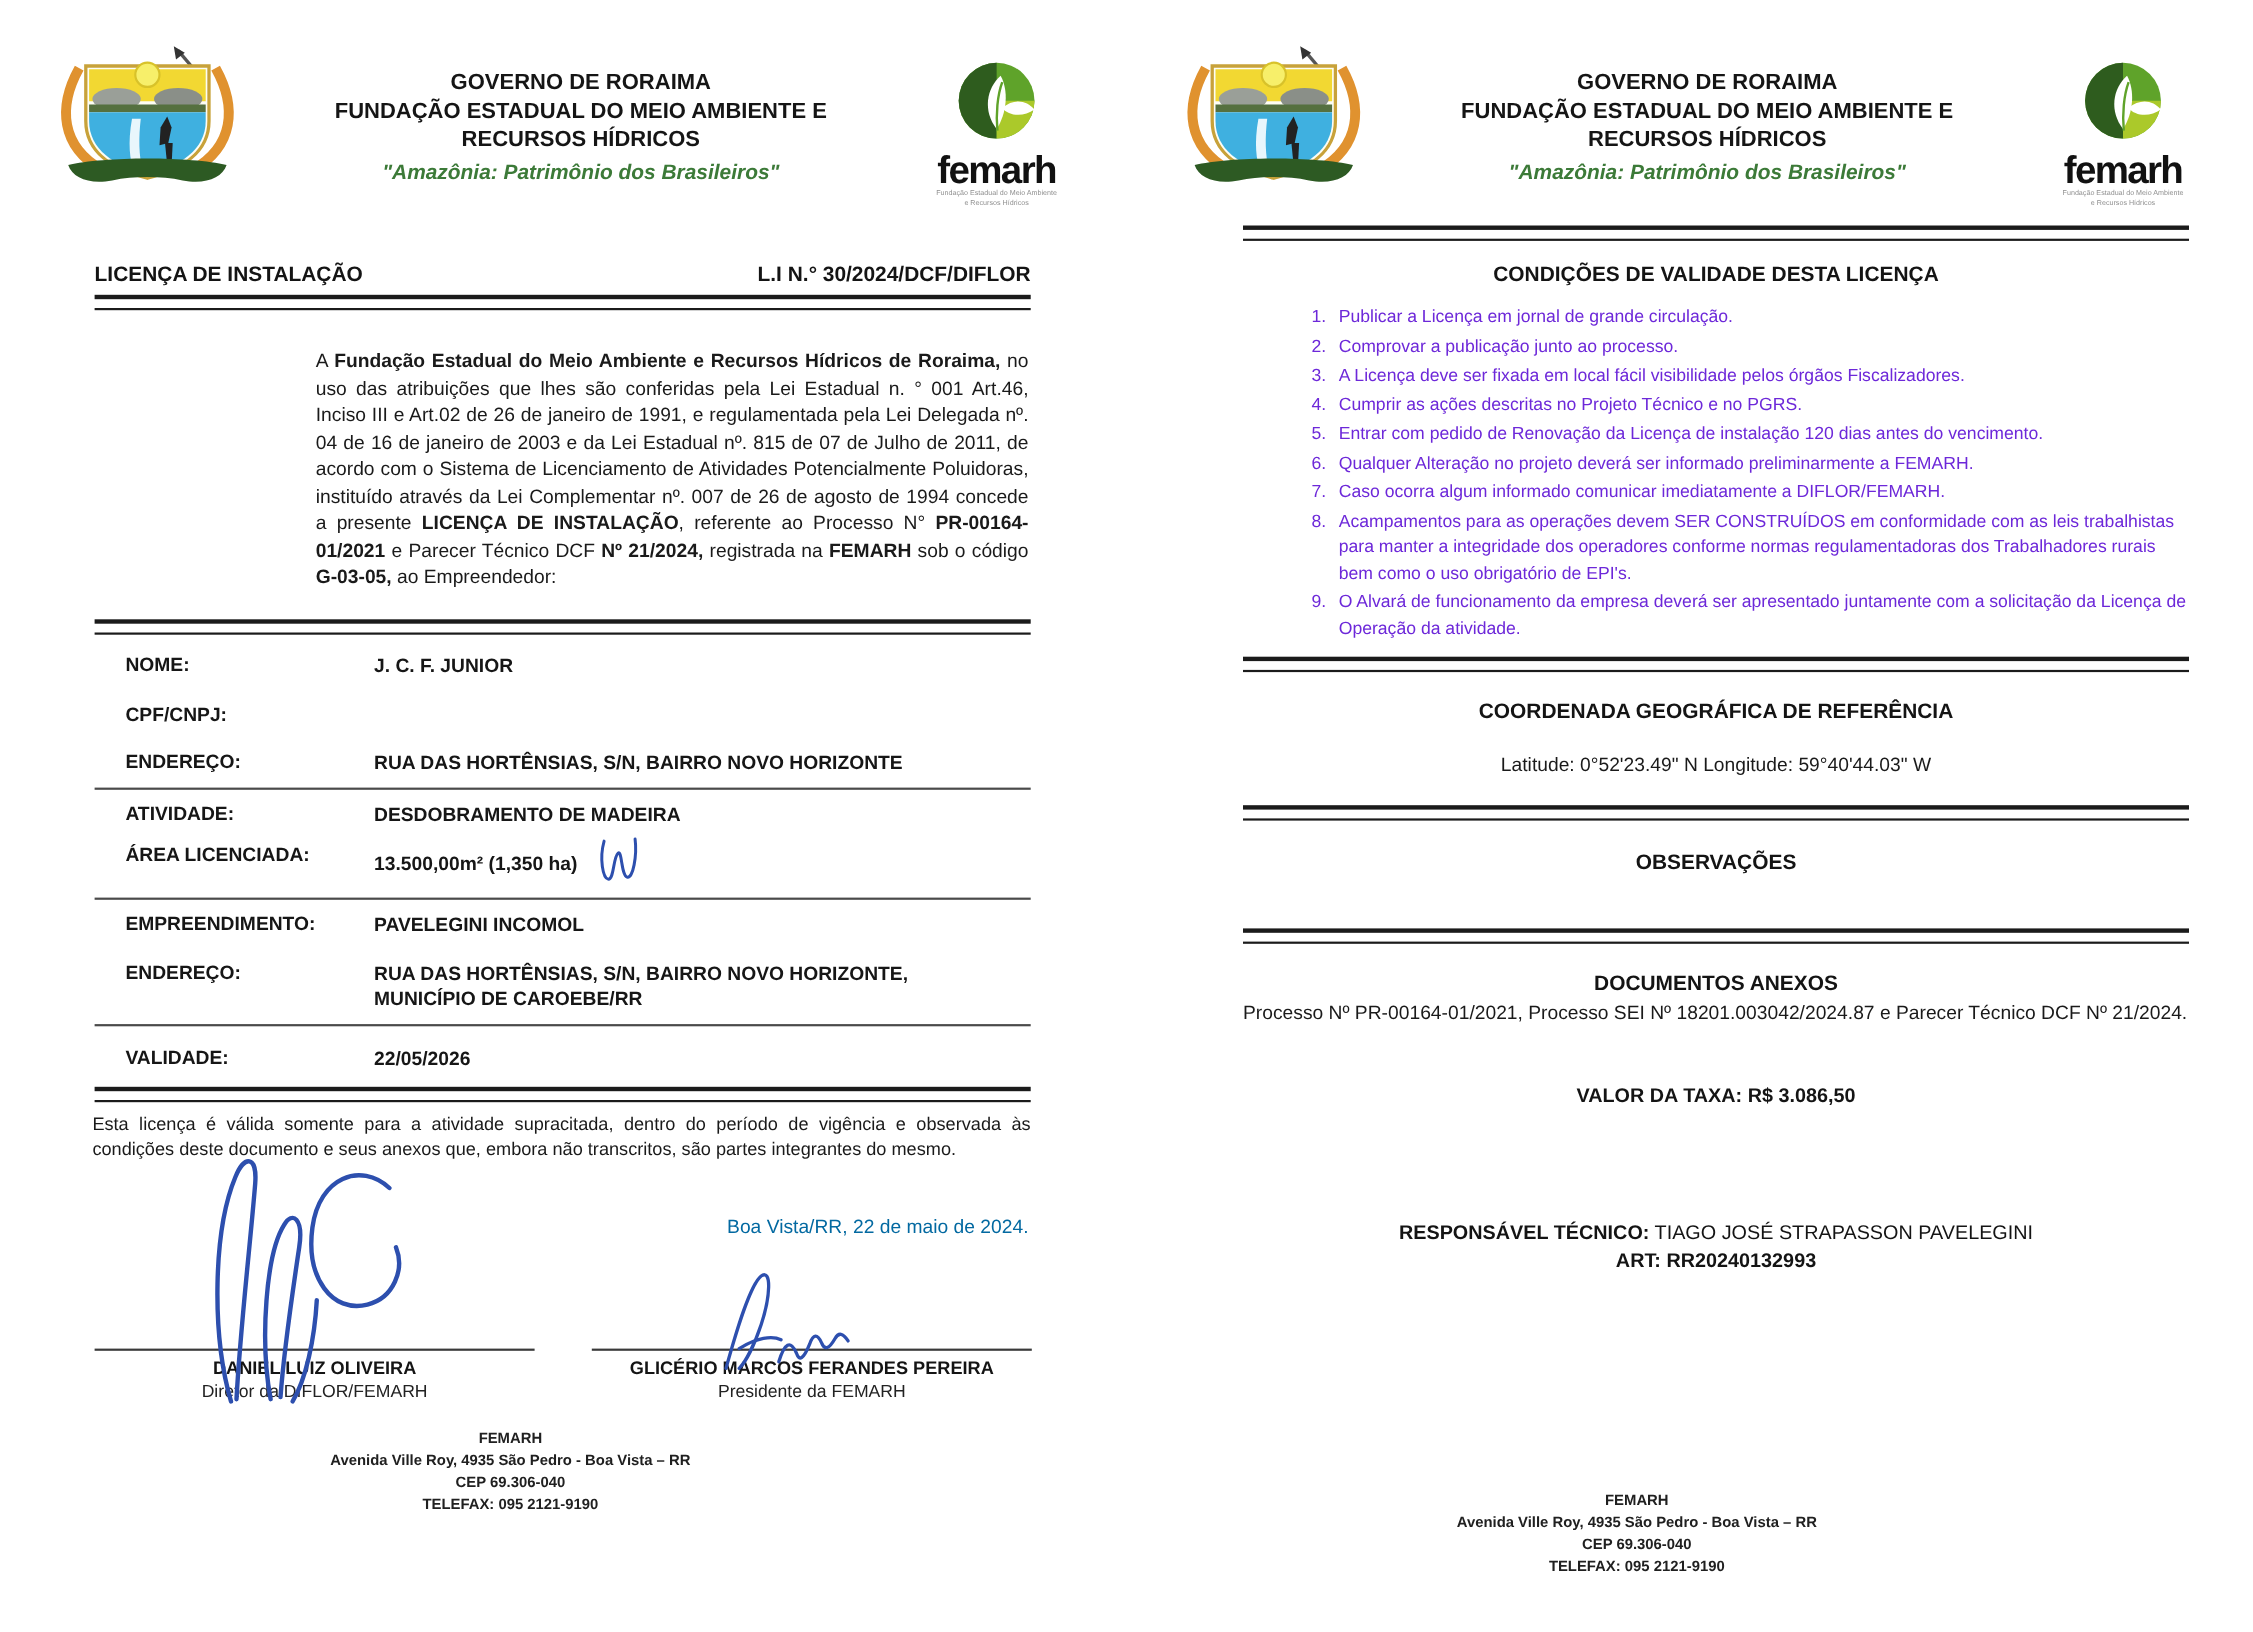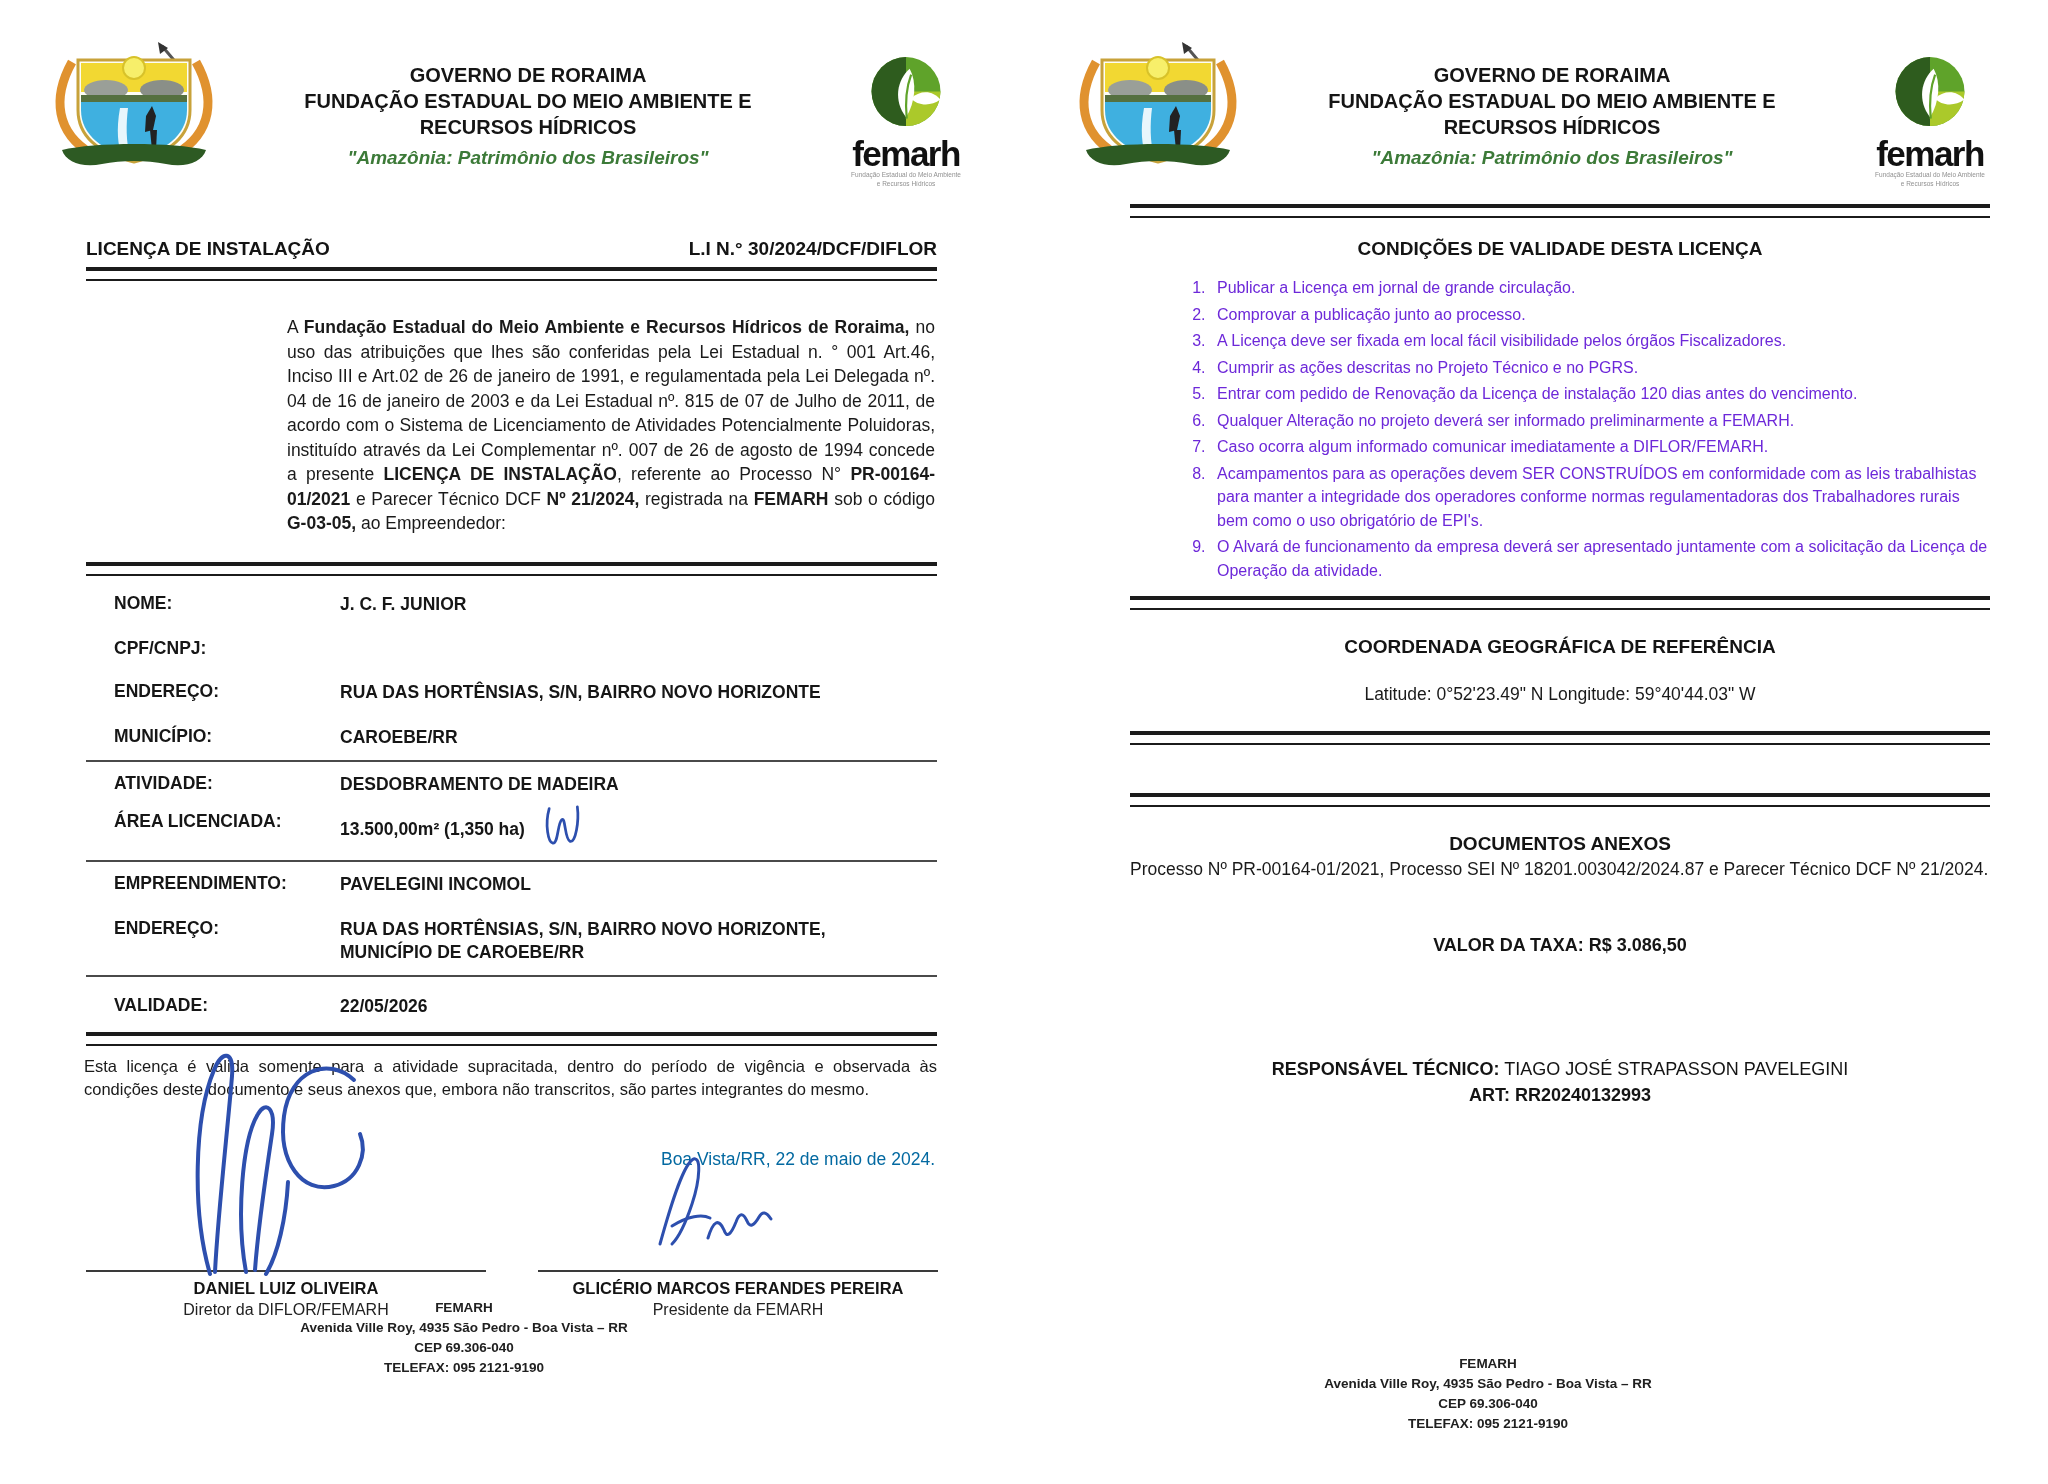--- a/index.html
+++ b/index.html
@@ -127,24 +127,20 @@
       <span class="flabel">NOME:</span>
       <span class="fval">J. C. F. JUNIOR</span>
     </div>
     <div class="frow">
       <span class="flabel">CPF/CNPJ:</span>
     </div>
     <div class="frow">
       <span class="flabel">ENDEREÇO:</span>
       <span class="fval">RUA DAS HORTÊNSIAS, S/N, BAIRRO NOVO HORIZONTE</span>
     </div>
-    <div class="frow">
-      <span class="flabel">MUNICÍPIO:</span>
-      <span class="fval">CAROEBE/RR</span>
-    </div>
     <div class="rule-thin"></div>
     <div class="frow">
       <span class="flabel">ATIVIDADE:</span>
       <span class="fval">DESDOBRAMENTO DE MADEIRA</span>
     </div>
     <div class="frow" style="padding-top:4px;">
       <span class="flabel">ÁREA LICENCIADA:</span>
       <span class="fval"><span>13.500,00m² (1,350 ha)</span><svg class="wmark" width="40" height="48" viewBox="0 0 44 52">
             <path d="M9,8 C4,26 8,45 13,46 C19,47 18,24 23,20 C27,17 26,42 32,44 C38,46 42,22 40,6" stroke="#2d4fae" stroke-width="3" fill="none" stroke-linecap="round"></path>
           </svg></span>
@@ -261,20 +257,21 @@
       <li>O Alvará de funcionamento da empresa deverá ser apresentado juntamente com a solicitação da Licença de Operação da atividade.</li>
     </ol>
 
     <div class="rule-double rule-after-cond"></div>
 
     <div class="rp-h coords-h">COORDENADA GEOGRÁFICA DE REFERÊNCIA</div>
     <div class="coords-val">Latitude: 0°52'23.49" N Longitude: 59°40'44.03" W</div>
 
     <div class="rule-double rule-after-coords"></div>
 
+    <div class="rp-h obs-h">OBSERVAÇÕES</div>
 
     <div class="rule-double rule-after-obs"></div>
 
     <div class="rp-h annex-h">DOCUMENTOS ANEXOS</div>
     <div class="annex-text">Processo Nº PR-00164-01/2021, Processo SEI Nº 18201.003042/2024.87 e Parecer Técnico DCF Nº 21/2024.</div>
 
     <div class="tax-line">VALOR DA TAXA: R$ 3.086,50</div>
 
     <div class="resp-block">
       <div><span class="resp-label">RESPONSÁVEL TÉCNICO:</span><span> TIAGO JOSÉ STRAPASSON PAVELEGINI</span></div>

